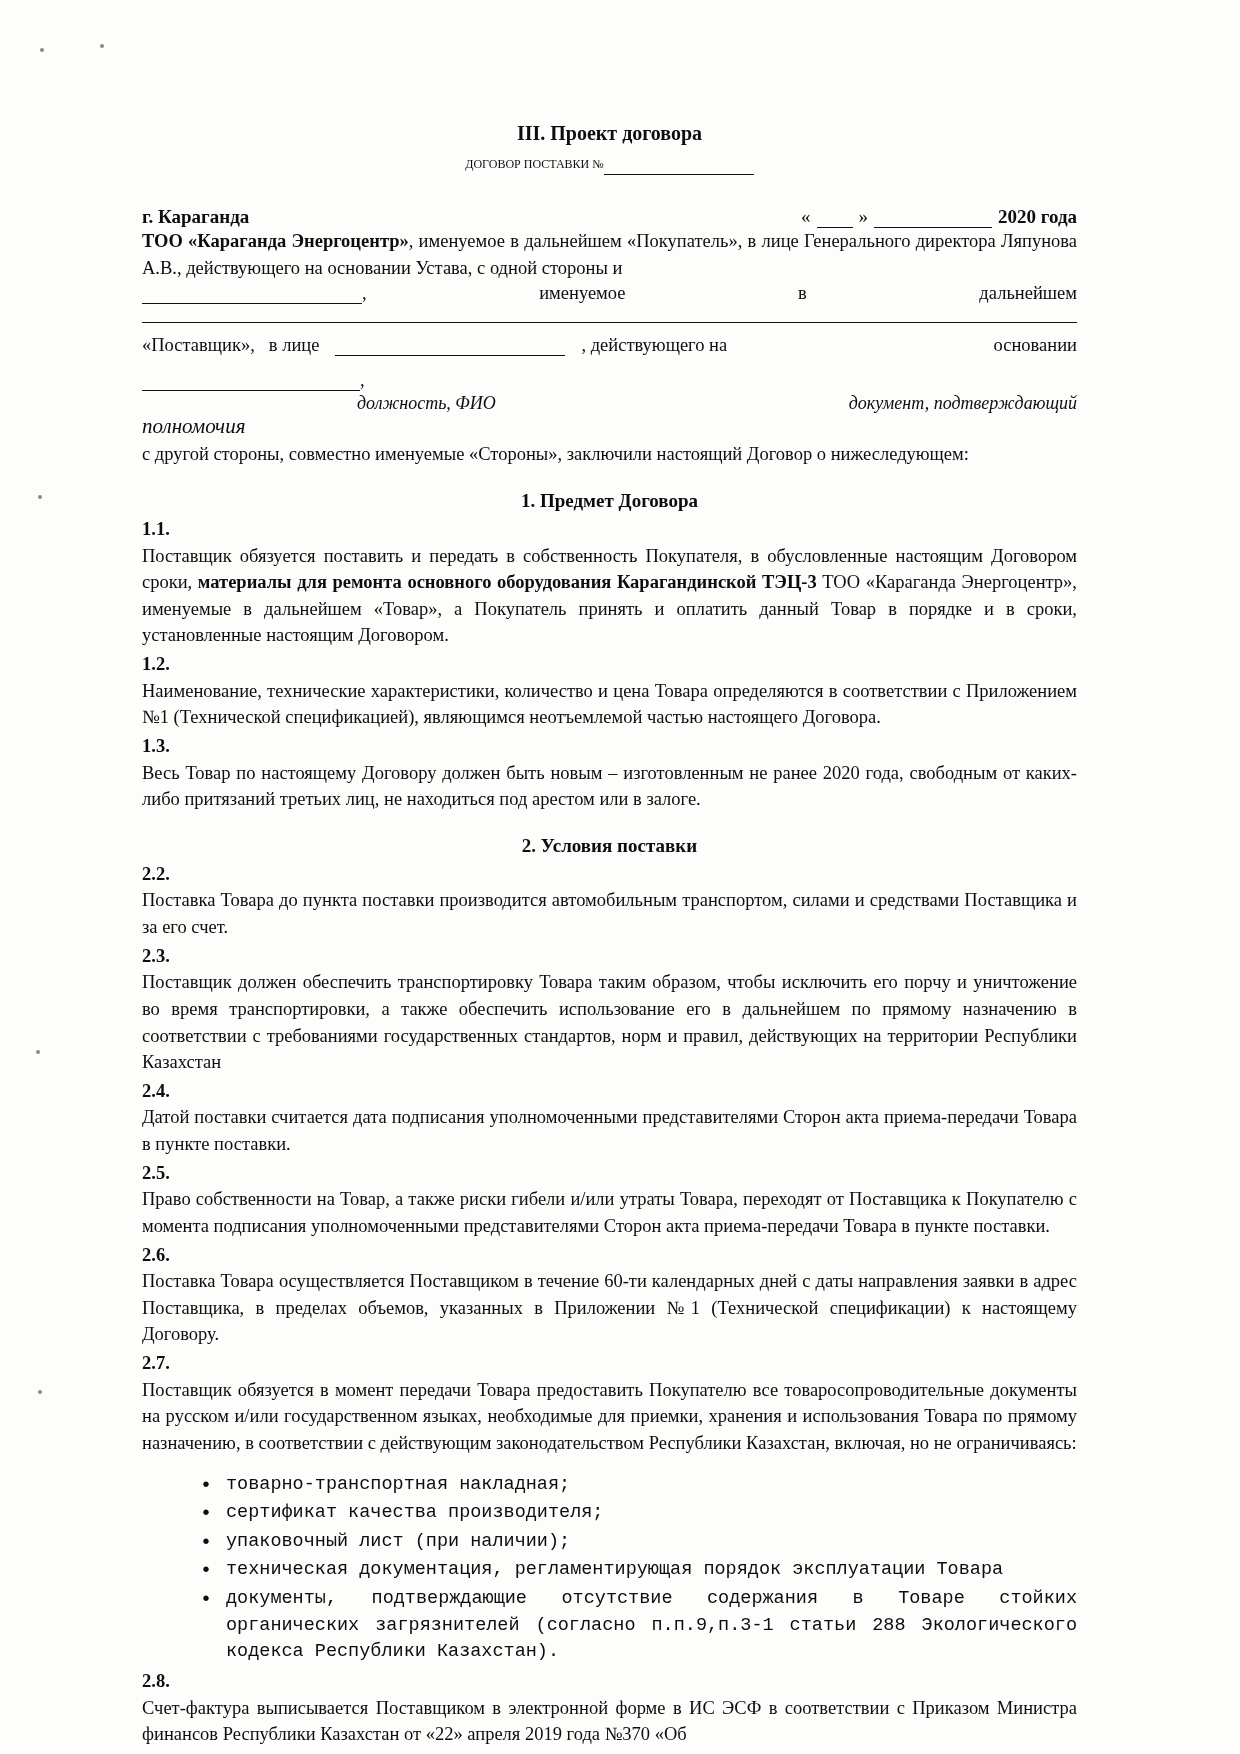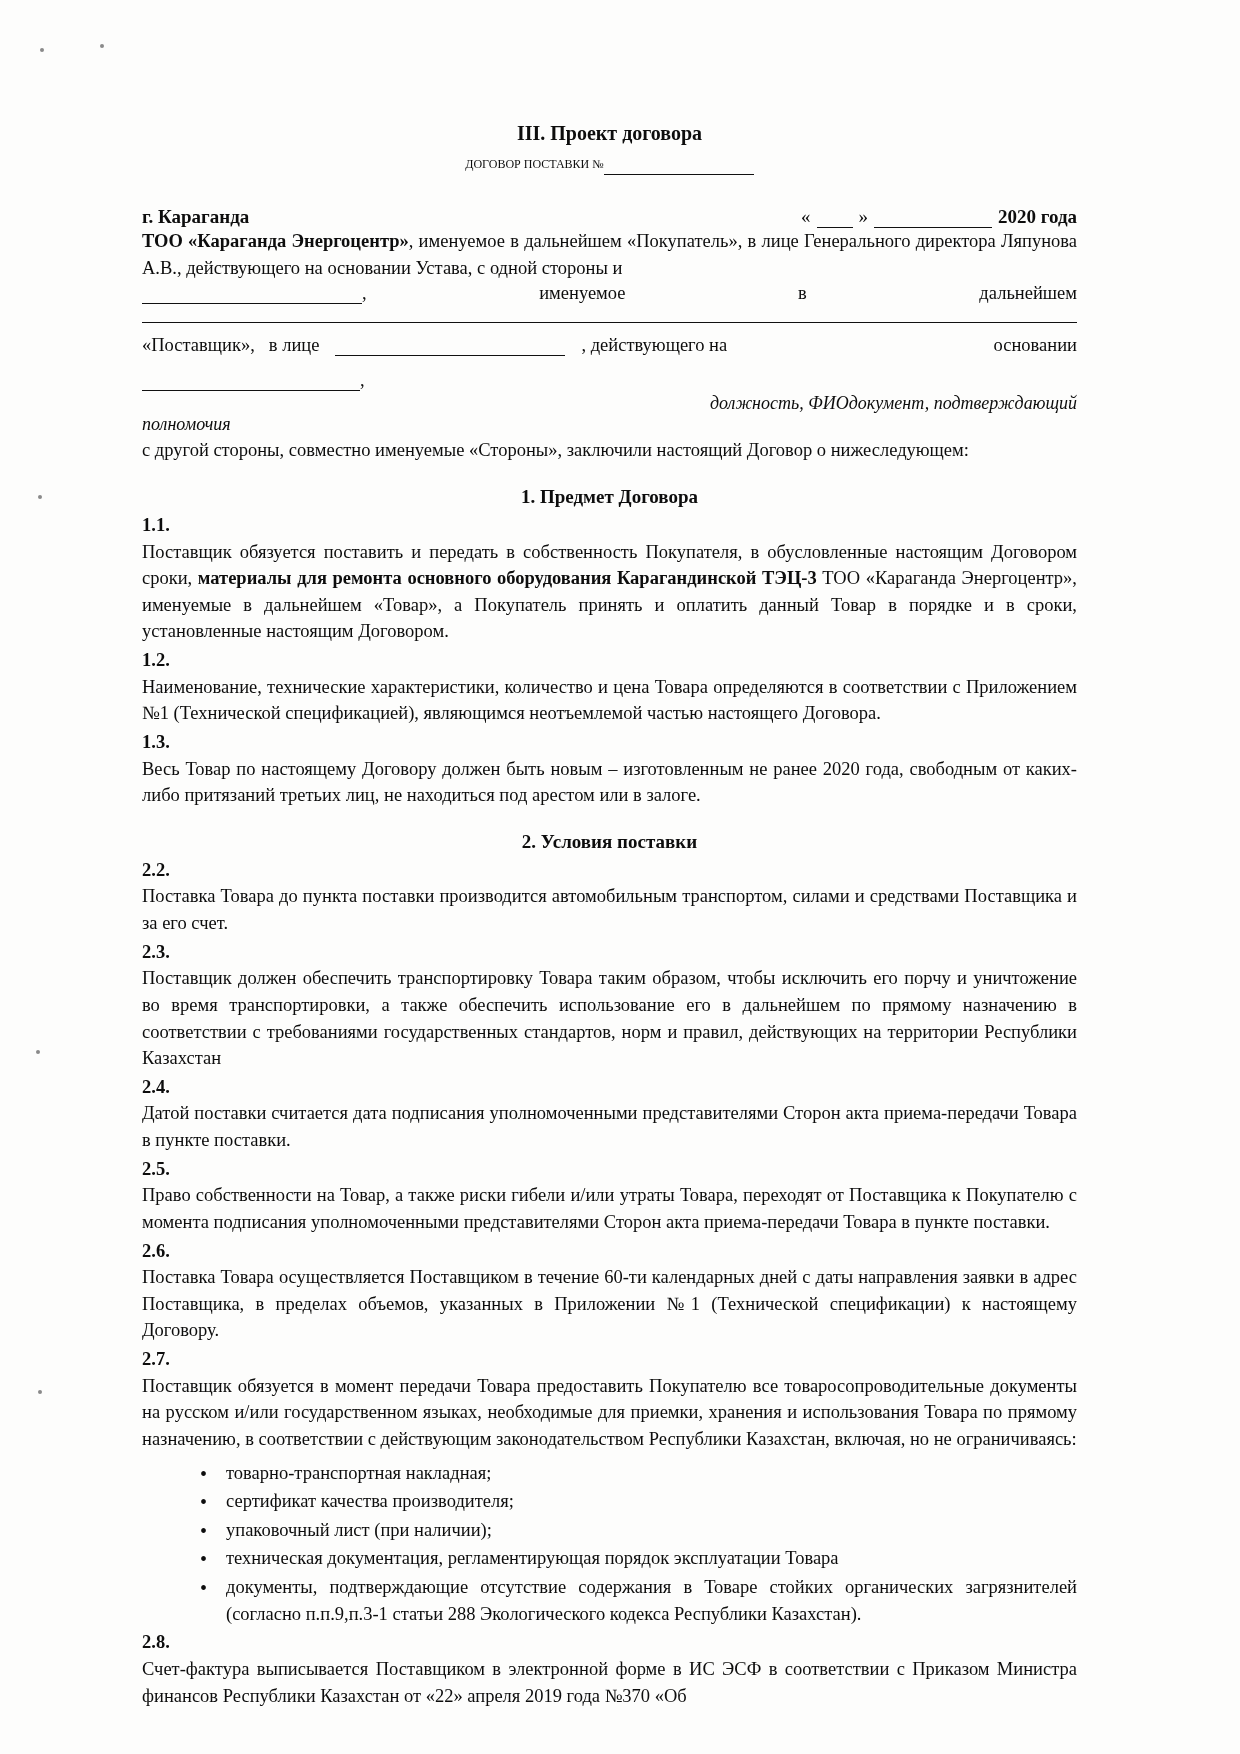--- a/index.html
+++ b/index.html
@@ -89,27 +89,27 @@
   .fill-row .blank { border-bottom: 1.2px solid #111; height: 18px; }
   .long-rule {
     border-bottom: 1.2px solid #111;
     height: 0;
     margin-top: 18px;
     margin-bottom: 12px;
     width: 100%;
   }
   .hint-row {
     display: flex;
-    justify-content: flex-end;
+    justify-content: space-between;
     font-style: italic;
     font-size: 18px;
     margin-top: 2px;
   }
   .hint-left { margin-left: 215px; }
-  .hint-wrap { font-style: italic; font-size: 18px; }
+  .hint-wrap { font-style: italic; font-size: 21px; }
 
   h2.section {
     text-align: center;
     font-weight: bold;
     font-size: 19px;
     margin: 22px 0 4px 0;
   }
   .clause {
     display: flex;
     font-size: 18.5px;
@@ -124,23 +124,24 @@
     padding-right: 2px;
     white-space: nowrap;
   }
   .clause .txt {
     flex: 1 1 auto;
     text-align: justify;
   }
   .clause .txt b { font-weight: bold; }
 
   ul.bullets {
-    margin: 7px 0 0 0;
+    margin: 15px 0 0 0;
     padding-left: 84px;
     list-style: none;
+    font-family: Liberation Mono, monospace;
   }
   ul.bullets li {
     position: relative;
     font-size: 18.5px;
     line-height: 1.44;
     text-align: justify;
     margin-top: 2px;
   }
   ul.bullets li:before {
     content: "\2022";

